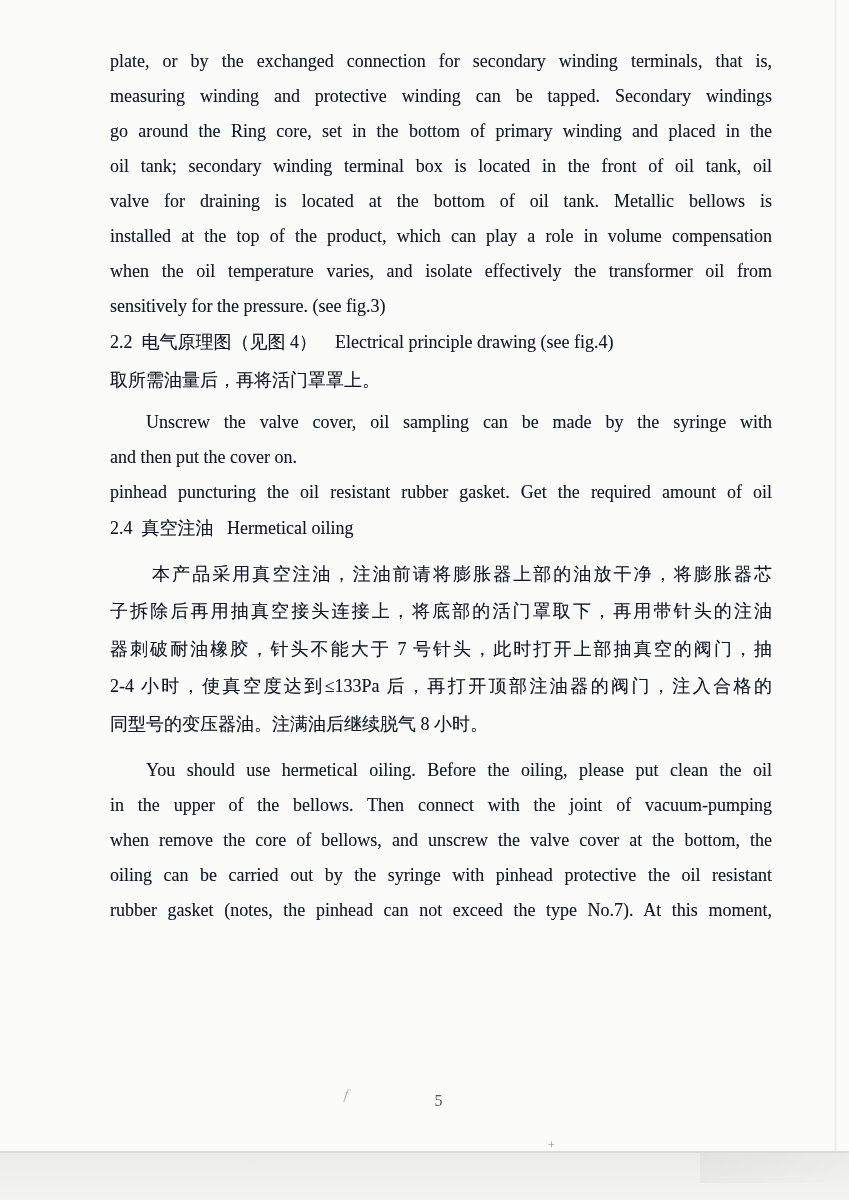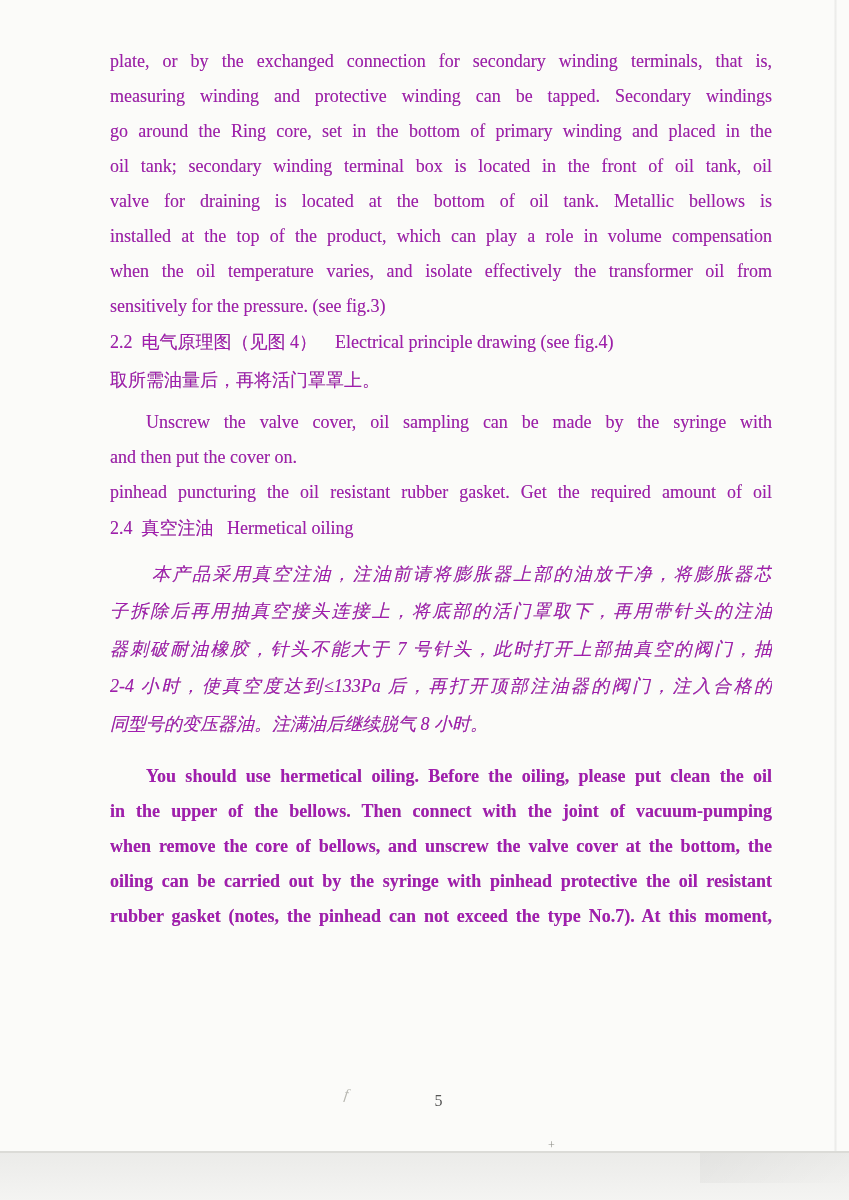--- a/index.html
+++ b/index.html
@@ -20,37 +20,37 @@
     width: 662px;
     font-size: 18px;
   }
   .ln {
     display: block;
     height: 35px;
     line-height: 35px;
     overflow: hidden;
     white-space: pre-wrap;
     text-align: left;
-    color: #a21caf;
+    color: #0f172a;
     text-shadow: 0 0 0.5px rgba(70,70,70,0.45);
   }
   .cn {
     height: 37.5px;
     line-height: 37.5px;
   }
   .just {
     text-align: justify;
     text-align-last: justify;
   }
   .indent-en { padding-left: 36px; }
   .indent-cn { padding-left: 42px; }
   .para { display: block; }
   .mt6  { margin-top: 6px; }
-  .mt8  { margin-top: 8px; font-style: italic; }
-  .mt10 { margin-top: 16px; font-weight: bold; }
+  .mt8  { margin-top: 8px; }
+  .mt10 { margin-top: 10px; }
 
   .page-number {
     position: absolute;
     left: 0;
     top: 1092px;
     width: 849px;
     text-align: center;
     padding-left: 28px;
     font-size: 16px;
     color: #555;

